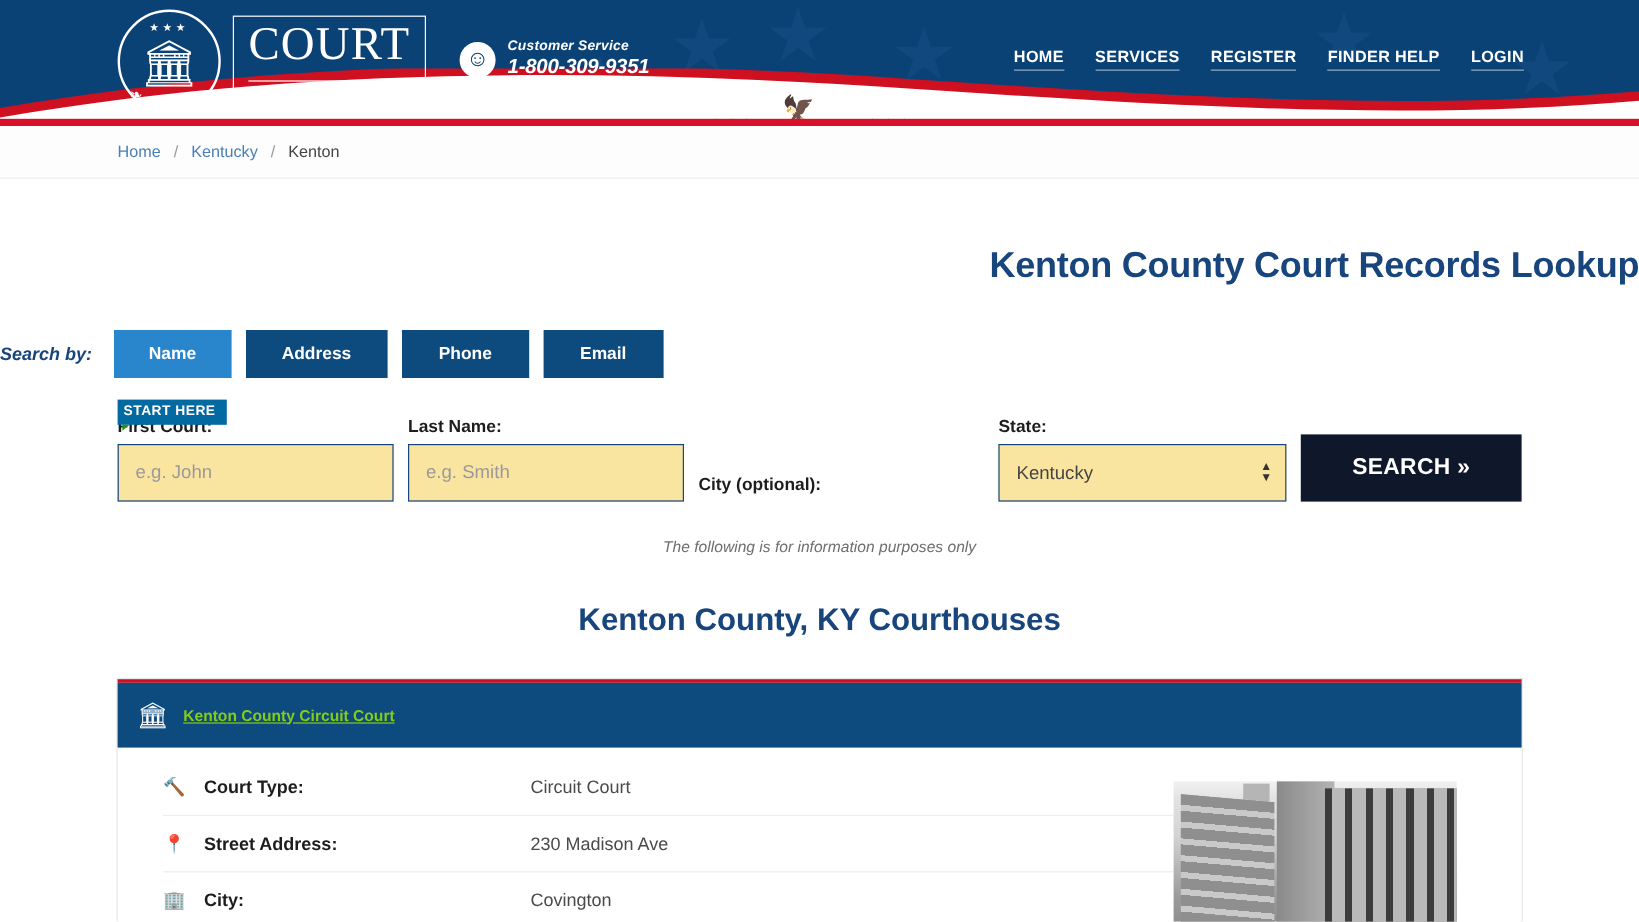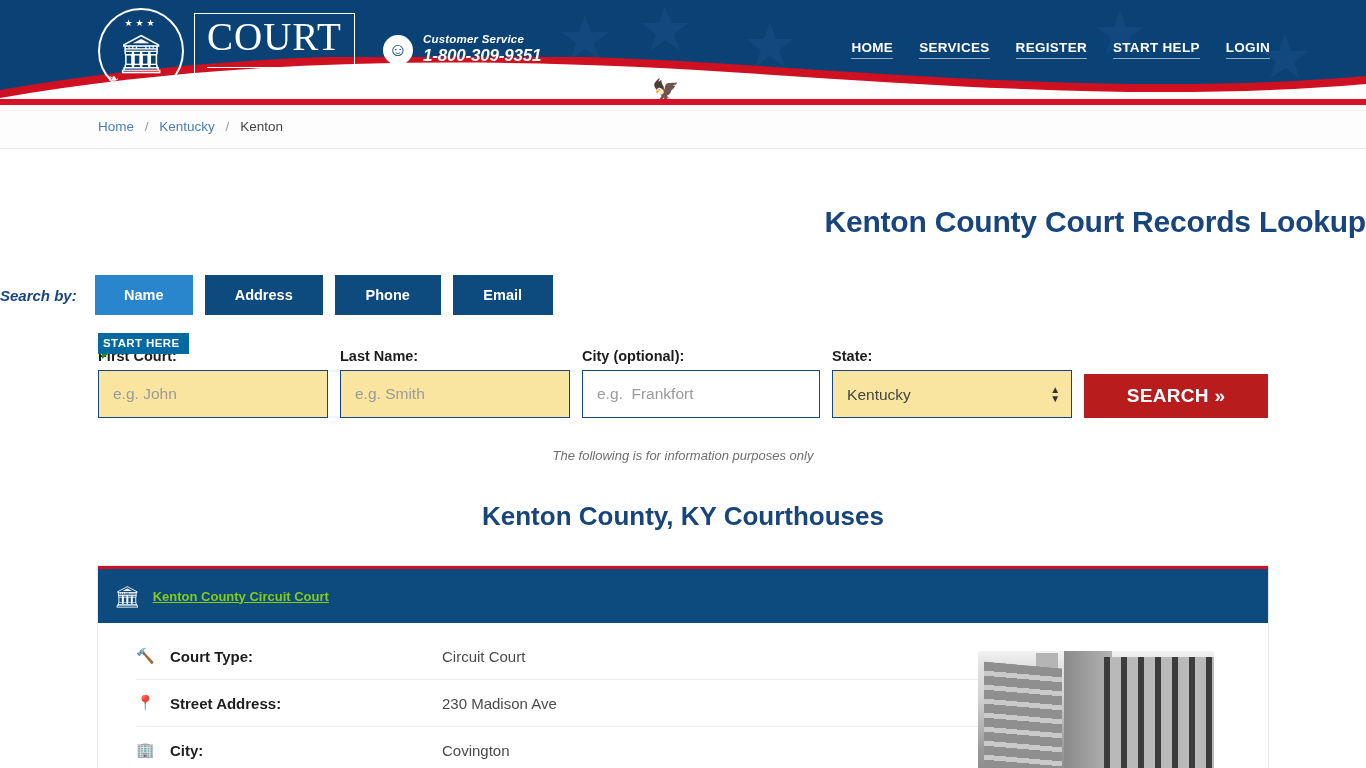--- a/index.html
+++ b/index.html
@@ -173,21 +173,21 @@
   .f-city  { width: 246px; }
   .f-state { width: 240px; }
   .f-state select { appearance: none; -webkit-appearance: none; }
   .sel-wrap { position: relative; }
   .sel-caret {
     position: absolute; right: 12px; top: 50%; transform: translateY(-50%);
     color: #333; font-size: 10px; line-height: 9px; text-align: center;
     pointer-events: none;
   }
   .btn-search {
-    width: 190px; height: 44px; background: #b91c1c; color: #fff;
+    width: 190px; height: 56px; background: #0f172a; color: #fff;
     border: none; cursor: pointer;
     font-size: 19px; font-weight: bold; letter-spacing: 0.3px;
   }
   .disclaimer {
     text-align: center; color: #6e6e6e; font-size: 13px;
     font-style: italic; margin-top: 30px;
   }
   .h2 {
     text-align: center; color: #17457c;
     font-size: 26px; font-weight: bold; margin-top: 38px;
@@ -295,21 +295,21 @@
       <div>
         <div class="cs-label">Customer Service</div>
         <div class="cs-phone">1-800-309-9351</div>
       </div>
     </div>
 
     <div class="nav">
       <a href="#">HOME</a>
       <a href="#">SERVICES</a>
       <a href="#">REGISTER</a>
-      <a href="#">START HELP</a>
+      <a href="#">FINDER HELP</a>
       <a href="#">LOGIN</a>
     </div>
 
   </div>
 </div>
 
 <div class="crumb-bar">
   <div class="crumb">
     <a href="#">Home</a>
     <span class="sep">/</span>
@@ -341,21 +341,20 @@
         <input type="text" placeholder="e.g. John" style="">
       </div>
 
       <div class="fld f-last hl">
         <label>Last Name:</label>
         <input type="text" placeholder="e.g. Smith" style="">
       </div>
 
       <div class="fld f-city">
         <label>City (optional):</label>
-        <input type="text" placeholder="e.g.  Frankfort" style="">
       </div>
 
       <div class="fld f-state hl">
         <label>State:</label>
         <div class="sel-wrap">
           <select style="width:240px;">
             <option>Kentucky</option>
           </select>
           <span class="sel-caret">▲<br>▼</span>
         </div>

